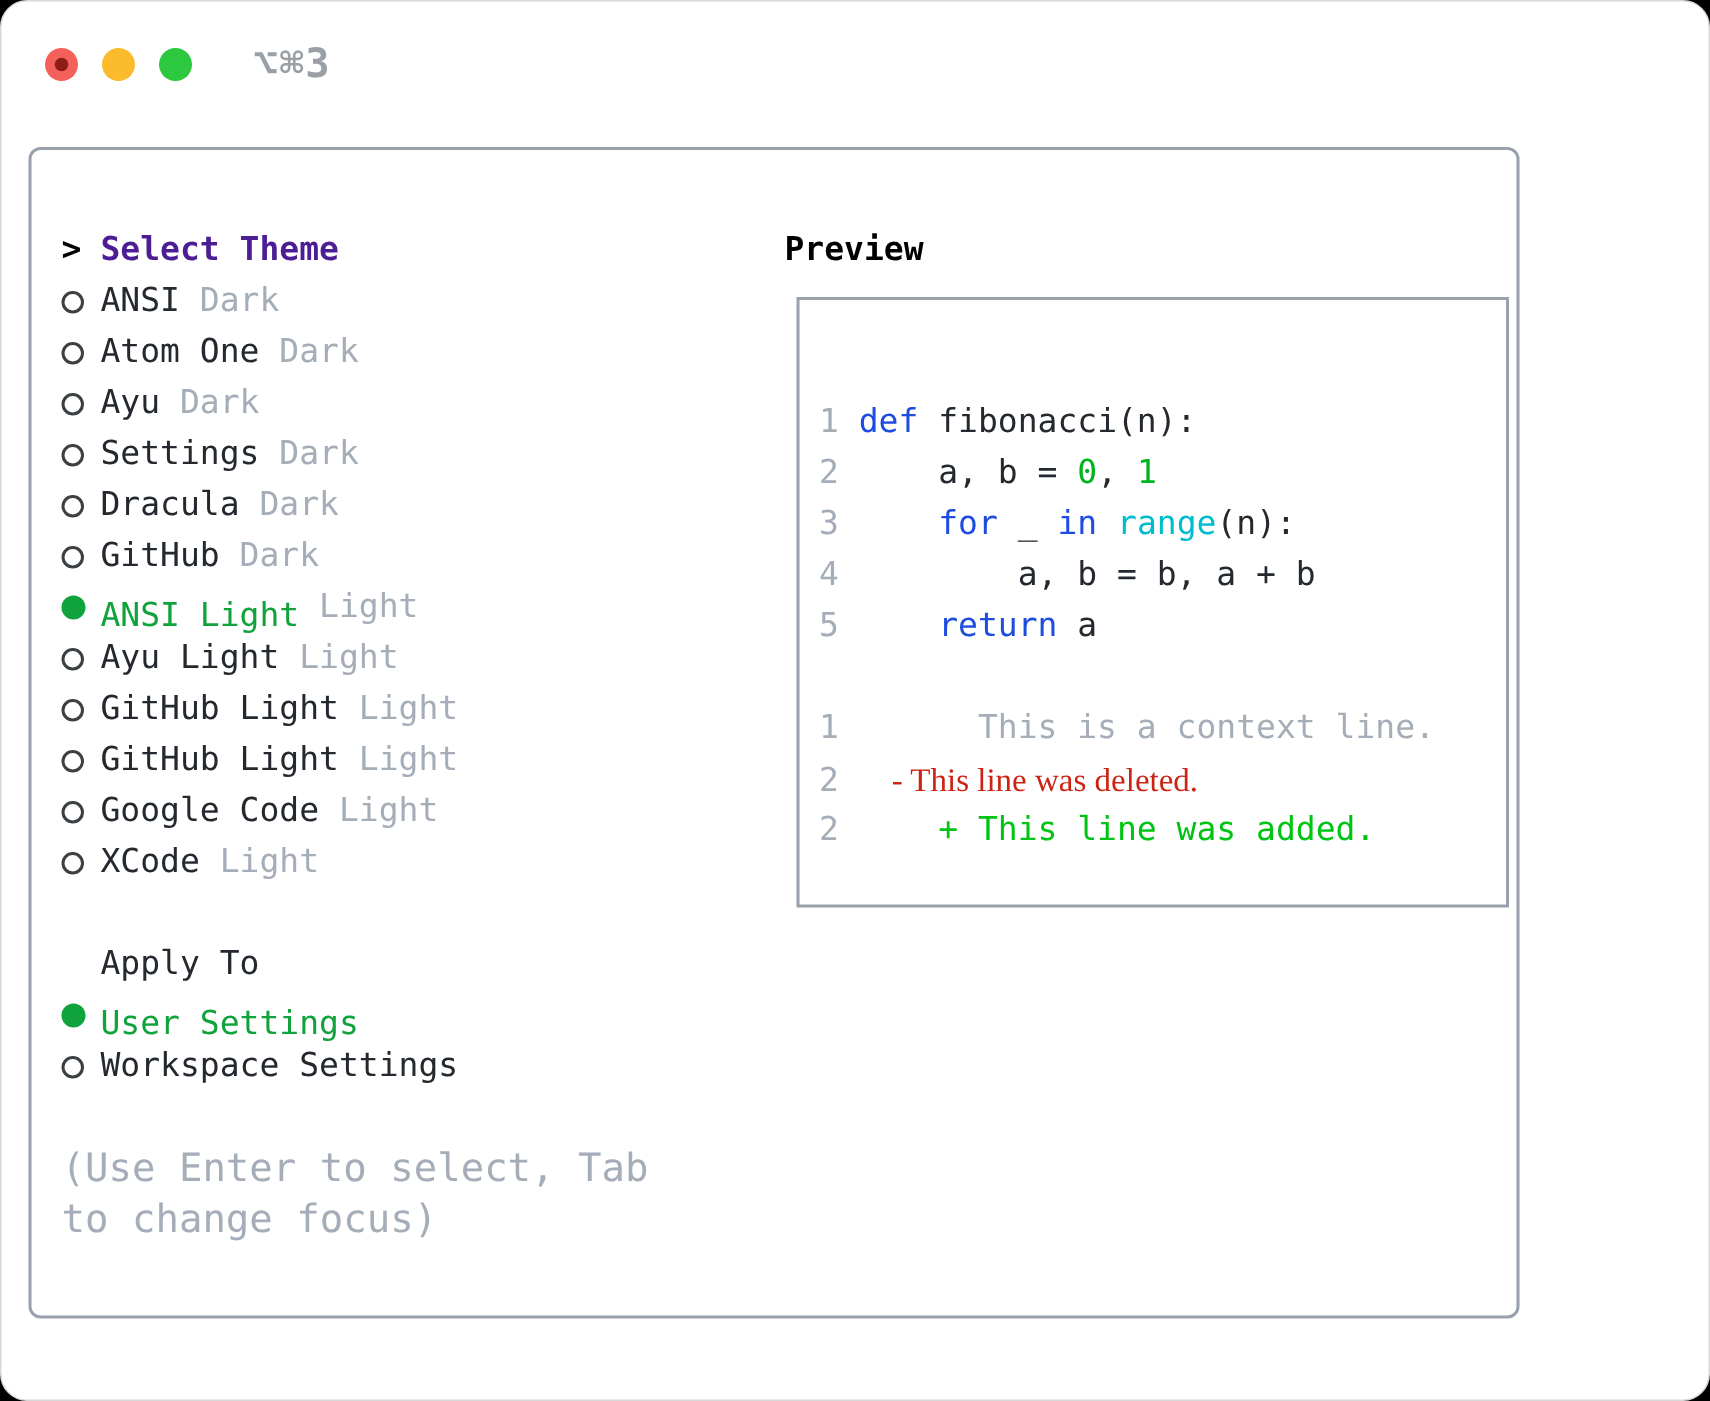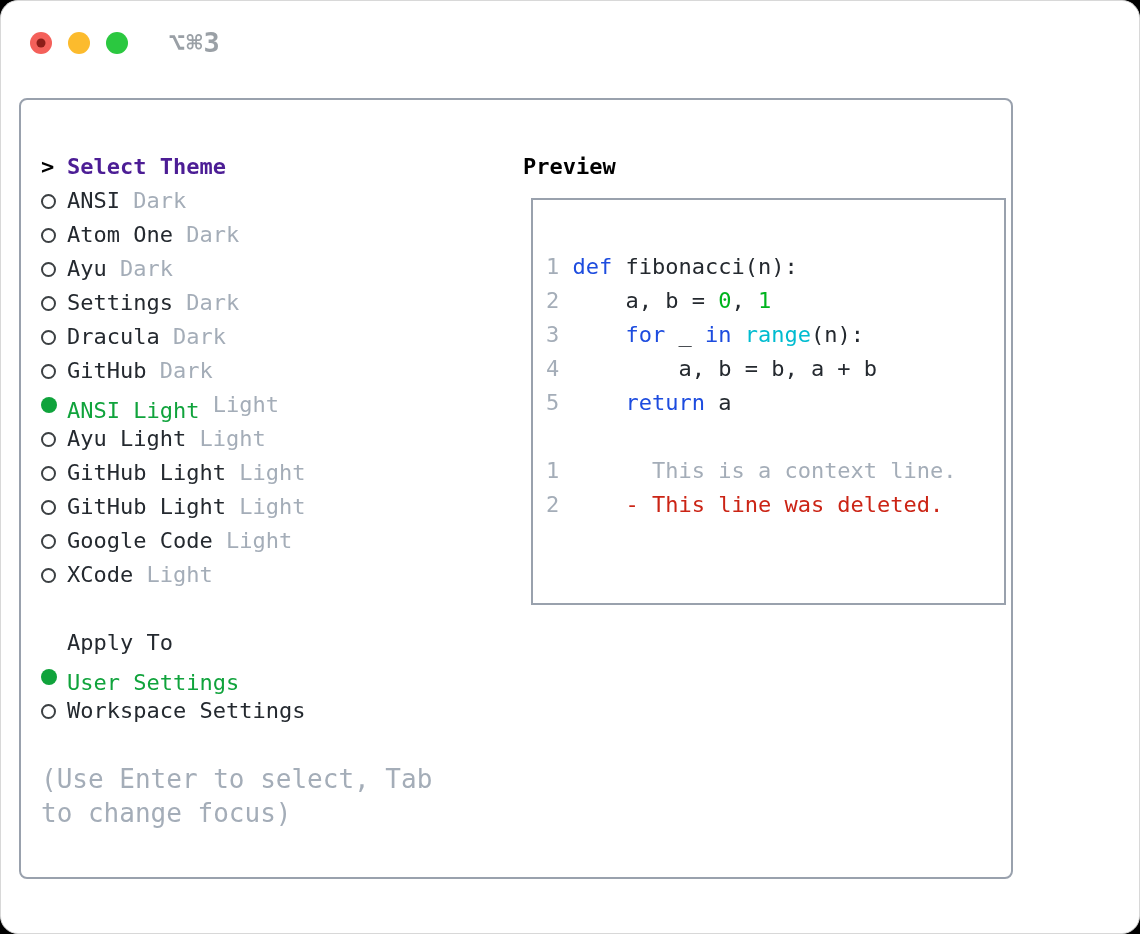--- a/index.html
+++ b/index.html
@@ -43,30 +43,30 @@
   .item.selected .theme-name{color:var(--sel-green);margin-top:11px;}
   .variant{color:var(--gray-text);}
   .spacer{height:34px;}
   .hint{color:var(--gray-text);font-size:26px;line-height:34px;width:432px;margin-top:34px;}
   
   .right-col{flex:1;margin-left:20px;}
   .preview-title{font-size:22px;line-height:34px;font-weight:bold;color:#000;}
   .preview-box{
     margin-left:8px;margin-top:14px;width:475px;height:407px;
     border:2px solid var(--border-gray);background:#fff;
-    padding:50px 0 0 13px;overflow:hidden;
+    padding:65px 0 0 13px;overflow:hidden;
   }
   .code-line{height:34px;line-height:34px;font-size:22px;white-space:pre;}
   .ln{display:inline-block;width:1ch;margin-right:1ch;color:var(--gray-text);}
   .tok-plain{color:var(--dark-text);}
   .tok-kw{color:var(--kw-blue);}
   .tok-lit{color:var(--lit-green);}
   .tok-fn{color:var(--fn-cyan);}
   .tok-ctx{color:var(--gray-text);}
-  .tok-del{color:var(--del-red);}
+  .tok-del{color:var(--del-red);font-family:Liberation Serif, serif;}
   .tok-add{color:var(--add-green);}
 </style>
 </head>
 <body>
 
 <div class="window">
 
   <div class="titlebar">
     <div class="dot dot-red" id="dot-red" style="background: rgb(244, 96, 90);">
         <div class="inner" style="background: rgb(140, 29, 24);"></div>
@@ -119,18 +119,19 @@
       <div class="preview-box">
         <div id="code-lines">
             <div class="code-line"><span class="ln">1</span><span class="tok-kw">def</span><span class="tok-plain"> fibonacci(n):</span></div>
             <div class="code-line"><span class="ln">2</span><span class="tok-plain">    a, b = </span><span class="tok-lit">0</span><span class="tok-plain">, </span><span class="tok-lit">1</span></div>
             <div class="code-line"><span class="ln">3</span><span class="tok-plain">    </span><span class="tok-kw">for</span><span class="tok-plain"> _ </span><span class="tok-kw">in</span><span class="tok-plain"> </span><span class="tok-fn">range</span><span class="tok-plain">(n):</span></div>
             <div class="code-line"><span class="ln">4</span><span class="tok-plain">        a, b = b, a + b</span></div>
             <div class="code-line"><span class="ln">5</span><span class="tok-plain">    </span><span class="tok-kw">return</span><span class="tok-plain"> a</span></div>
             <div class="code-line"><span class="ln"></span></div>
             <div class="code-line"><span class="ln">1</span><span class="tok-ctx">      This is a context line.</span></div>
             <div class="code-line"><span class="ln">2</span><span class="tok-del">    - This line was deleted.</span></div>
+            <div class="code-line"><span class="ln">2</span><span class="tok-add">    + This line was added.</span></div>
           </div>
       </div>
     </div>
 
   </div>
 </div>
 
 </body></html>

